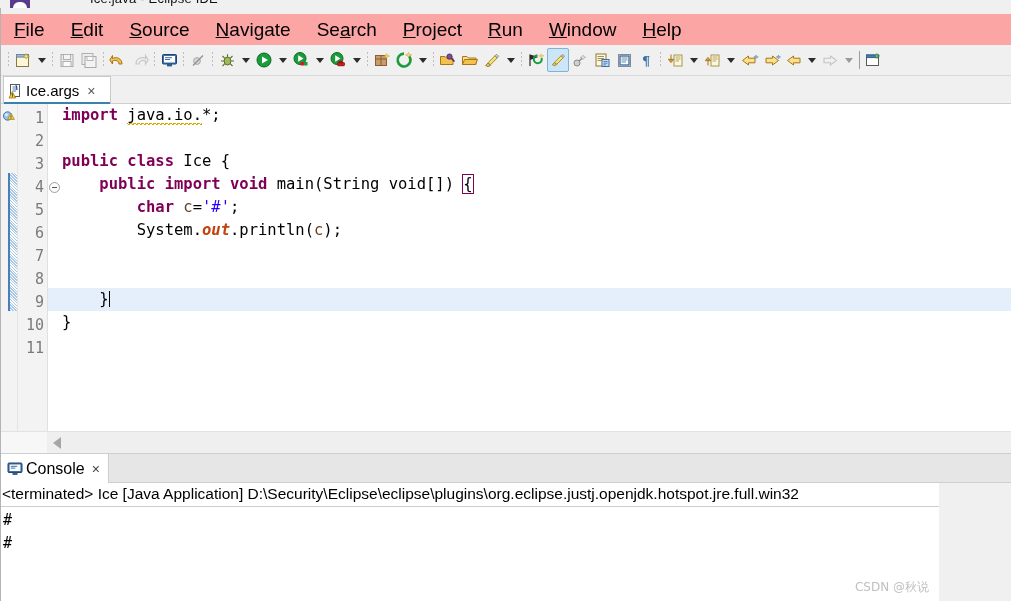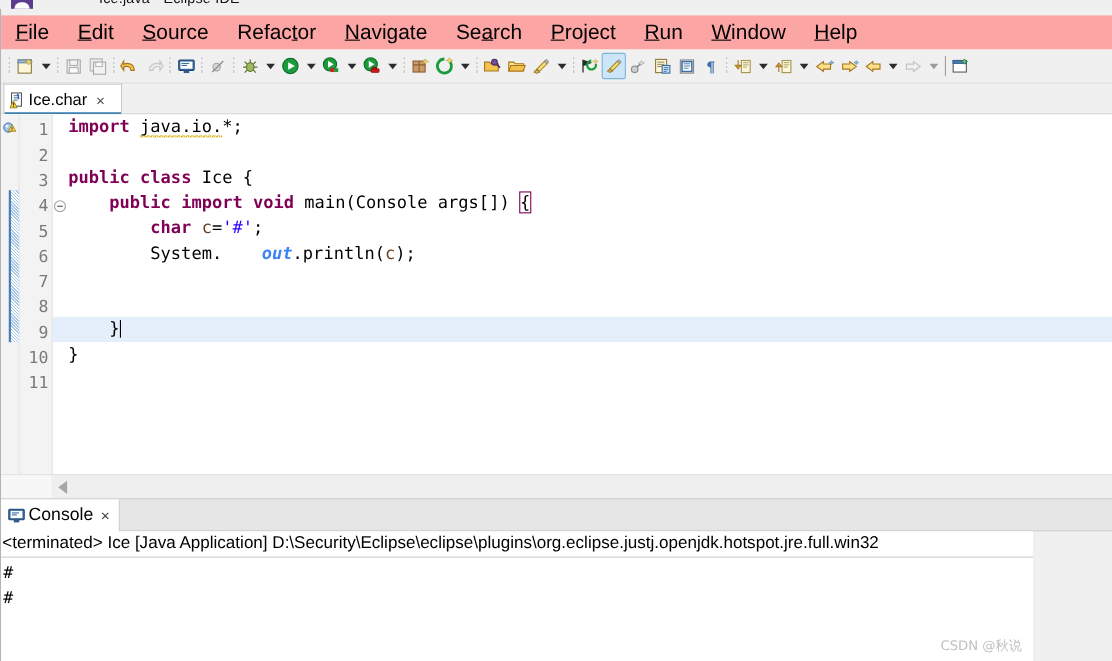--- a/index.html
+++ b/index.html
@@ -204,21 +204,21 @@
   .codeline {
     position: absolute; left: 14px;
     height: 23px; line-height: 23px;
     font-family: "DejaVu Sans Mono", monospace;
     font-size: 15.5px;
     white-space: pre;
     color: #000000;
   }
   .kw { color: #7f0055; font-weight: bold; }
   .str { color: #2a00ff; }
-  .fld { color: #3b82f6; font-style: italic; font-weight: bold; margin-left: 36px; }
+  .fld { color: #c2410c; font-style: italic; font-weight: bold; }
   .loc { color: #6a3e1f; }
   .pln { color: #000000; }
   .unused {
     border-bottom: 0;
     background-image: repeating-linear-gradient(
       135deg, #d4aa00 0 1px, transparent 1px 2px, #d4aa00 2px 3px, transparent 3px 4px);
     background-repeat: repeat-x;
     background-size: 4px 2px;
     background-position: 0 100%;
     padding-bottom: 1px;
@@ -317,21 +317,20 @@
     <div class="tb-icon"></div>
     <div class="tb-text">Ice.java - Eclipse IDE</div>
     <div class="tb-mask"></div>
   </div>
   <div class="app-border-left"></div>
 
   <div class="menubar">
     <div class="menu-item"><u>F</u>ile</div>
     <div class="menu-item"><u>E</u>dit</div>
     <div class="menu-item"><u>S</u>ource</div>
-    <div class="menu-item">Refac<u>t</u>or</div>
     <div class="menu-item"><u>N</u>avigate</div>
     <div class="menu-item">Se<u>a</u>rch</div>
     <div class="menu-item"><u>P</u>roject</div>
     <div class="menu-item"><u>R</u>un</div>
     <div class="menu-item"><u>W</u>indow</div>
     <div class="menu-item"><u>H</u>elp</div>
   </div>
 
   <div class="toolbar">
 
@@ -598,21 +597,21 @@
       <span class="ticon">
         <svg width="16" height="16" viewBox="0 0 16 16">
           <rect x="2.5" y="1.5" width="9" height="12" fill="#ffffff" stroke="#5a5a5a"></rect>
           <path d="M4.5 4 H9.5 M4.5 6 H9.5 M4.5 8 H8" stroke="#3c6fa5" stroke-width=".9"></path>
           <path d="M7.8 2.2 c1.6 1.6 .2 3.4 1.4 4.8" stroke="#2244aa" stroke-width="1.1" fill="none"></path>
           <path d="M1 15 L4.3 8.6 L7.6 15 z" fill="#f6d34a" stroke="#9a7a14" stroke-width=".8"></path>
           <rect x="3.9" y="10.5" width="0.9" height="2.3" fill="#3a2c00"></rect>
           <rect x="3.9" y="13.3" width="0.9" height="0.9" fill="#3a2c00"></rect>
         </svg>
       </span>
-      <span class="tlabel">Ice.char</span>
+      <span class="tlabel">Ice.args</span>
       <span class="tclose">×</span>
     </div>
   </div>
 
   <div class="editor">
 
     <div class="ed-marker"></div>
 
     <div class="ed-rangebar">
       <div class="rb" style="top:69px; height:138px;"></div>
@@ -649,21 +648,21 @@
     <div class="ed-code">
 
       <div class="cur-line-hl" style="top:184px;"></div>
 
       <div class="codeline" style="top:0px;"><span class="kw">import</span> <span class="pln unused">java.io.</span><span class="pln">*;</span></div>
 
       <div class="codeline" style="top:23px;"> </div>
 
       <div class="codeline" style="top:46px;"><span class="kw">public</span> <span class="kw">class</span> <span class="pln">Ice {</span></div>
 
-      <div class="codeline" style="top:69px;">    <span class="kw">public</span> <span class="kw">import</span> <span class="kw">void</span> <span class="pln">main(Console args[]) </span><span class="pln brace-box">{</span></div>
+      <div class="codeline" style="top:69px;">    <span class="kw">public</span> <span class="kw">import</span> <span class="kw">void</span> <span class="pln">main(String void[]) </span><span class="pln brace-box">{</span></div>
 
       <div class="codeline" style="top:92px;">        <span class="kw">char</span> <span class="loc">c</span><span class="pln">=</span><span class="str">'#'</span><span class="pln">;</span></div>
 
       <div class="codeline" style="top:115px;">        <span class="pln">System.</span><span class="fld">out</span><span class="pln">.println(</span><span class="loc">c</span><span class="pln">);</span></div>
 
 
 
       <div class="codeline" style="top:184px;">    <span class="pln">}</span><span class="caret"></span></div>
 
       <div class="codeline" style="top:207px;"><span class="pln">}</span></div>

